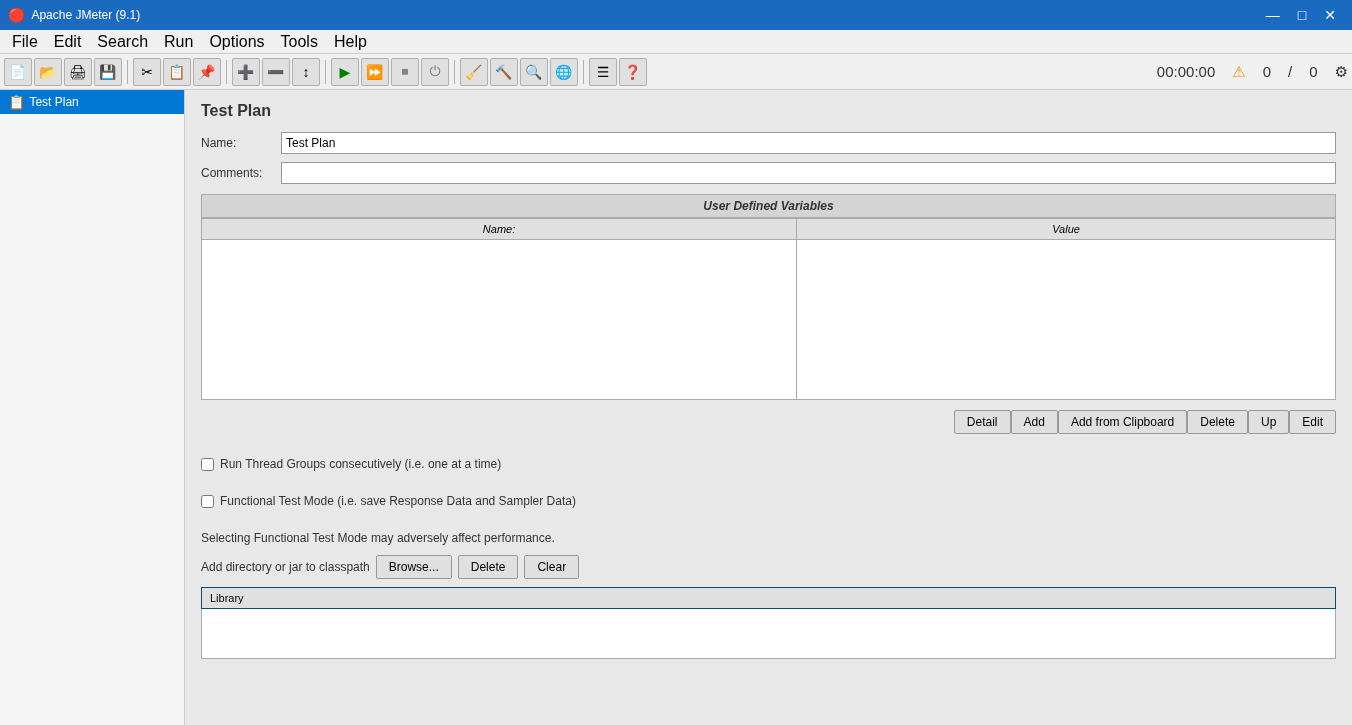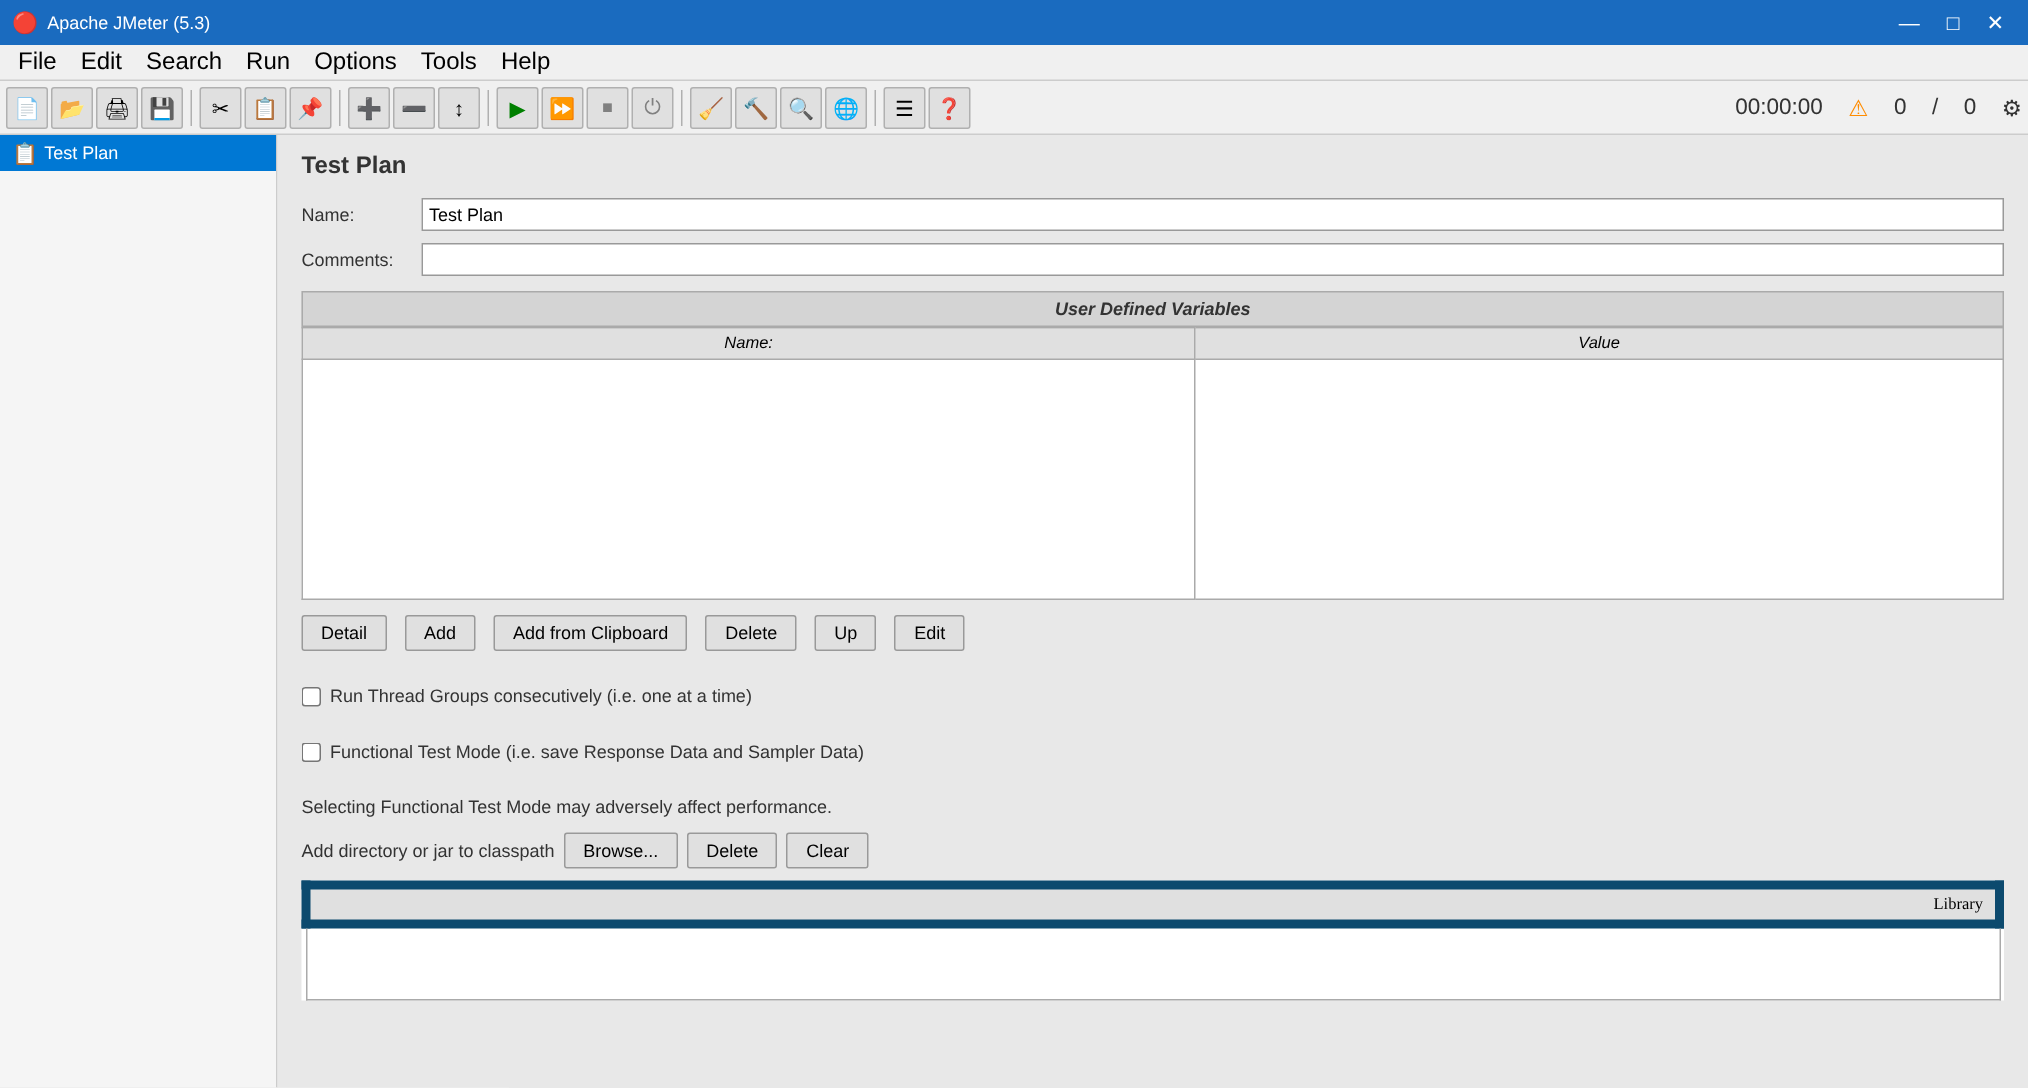--- a/index.html
+++ b/index.html
@@ -169,22 +169,22 @@
     .var-table td {
       border: 1px solid #aaa;
       padding: 4px 8px;
       font-size: 11px;
       height: 22px;
     }
 
     
     .buttons-row {
       display: flex;
-      gap: 12px;
-      justify-content: flex-start;
+      gap: 0;
+      justify-content: flex-end;
       margin: 8px 0;
     }
     .action-btn {
       background: #e0e0e0;
       border: 1px solid #999;
       cursor: pointer;
       padding: 4px 12px;
       font-size: 12px;
       border-radius: 2px;
     }
@@ -220,41 +220,40 @@
     
     .library-table {
       width: 100%;
       border-collapse: collapse;
       border: 1px solid #aaa;
       background: white;
       margin-top: 4px;
     }
     .library-table th {
       background: #e0e0e0;
-      border: 6px solid #0c4a6e;
+      border: 1px solid #0c4a6e;
       padding: 4px 8px;
       font-size: 11px;
-      text-align: right;
+      text-align: left;
       font-weight: normal;
-      font-family: Liberation Serif, serif;
     }
     .library-table td {
       border: 1px solid #aaa;
       padding: 4px 8px;
       font-size: 11px;
       height: 40px;
     }
   </style>
 </head>
 <body>
 
 <div class="title-bar">
   <div class="title-bar-left">
     <span class="title-bar-icon">🔴</span>
-    <span class="title-bar-title">Apache JMeter (5.3)</span>
+    <span class="title-bar-title">Apache JMeter (9.1)</span>
   </div>
   <div class="title-bar-controls">
     <button class="title-bar-btn">—</button>
     <button class="title-bar-btn">□</button>
     <button class="title-bar-btn close">✕</button>
   </div>
 </div>
 
 <div class="menu-bar">
   <span class="menu-item">File</span>

